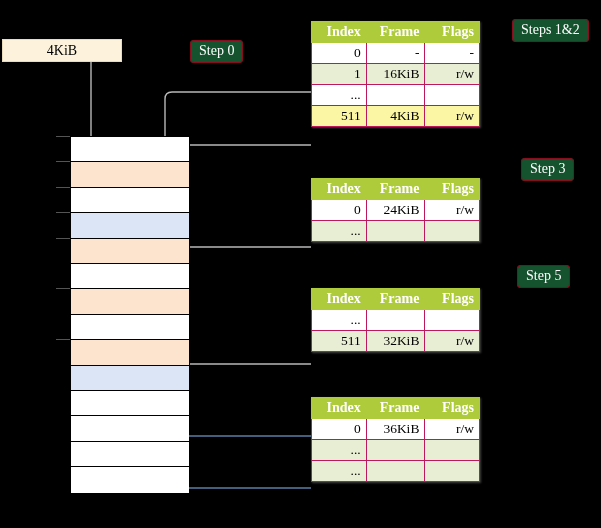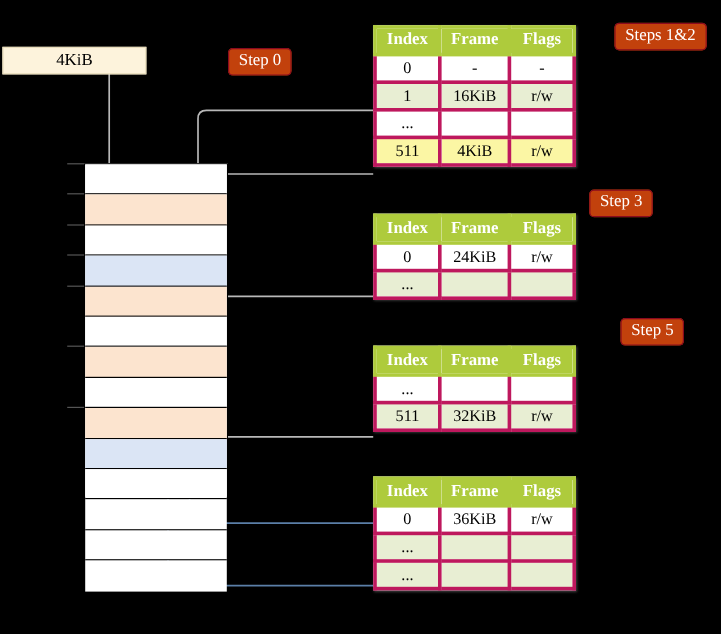--- a/index.html
+++ b/index.html
@@ -1,21 +1,21 @@
 <!DOCTYPE html>
 <html><head>
 <meta charset="utf-8">
 <style>
   html,body{margin:0;padding:0;background:#000;}
   body{width:601px;height:528px;position:relative;overflow:hidden;
        font-family:"Liberation Serif","DejaVu Serif",serif;color:#000;}
   .canvas{position:absolute;left:0;top:0;width:601px;height:528px;}
 
   
-  .badge{position:absolute;background:#c2410c;color:#fff;
+  .badge{position:absolute;background:#14532d;color:#fff;
          font-family:"Liberation Serif","DejaVu Serif",serif;
          font-size:14px;line-height:1;padding:4px 9px 5px 9px;border-radius:4px;
          white-space:nowrap;text-align:center;
          box-shadow:0 0 0 1px #8a0a1e inset;}
 
   
   .vpage{position:absolute;background:#fdf3dc;border:1px solid #e8dcbb;
          font-size:14px;line-height:1;display:flex;align-items:center;
          justify-content:center;}
 
@@ -23,22 +23,22 @@
   .mem{position:absolute;border:1px solid #000;box-sizing:border-box;background:#fff;}
   .mem-row{position:absolute;left:0;box-sizing:border-box;
            border-bottom:1px solid #000;}
   .mem-row.last{border-bottom:none;}
   .mem-tick{position:absolute;height:1px;background:#555;}
 
   
   .ptable{position:absolute;border-collapse:collapse;border-spacing:0;
           font-size:13.5px;background:#fff;box-sizing:border-box;
           box-shadow:1px 1px 2px rgba(255,255,255,.25);}
-  .ptable td,.ptable th{border:3px solid #be185d;padding:2px 5px;
-          text-align:center;font-weight:normal;height:21px;box-sizing:border-box;
+  .ptable td,.ptable th{border:1px solid #be185d;padding:2px 5px;
+          text-align:right;font-weight:normal;height:21px;box-sizing:border-box;
           vertical-align:middle;white-space:nowrap;overflow:hidden;}
   .ptable th{background:#afc котор;}
   .ptable thead th{background:#aecb3c;color:#fff;font-weight:bold;
           font-size:14px;border-color:#aecb3c;}
   .ptable tbody tr.alt td{background:#e8eed3;}
   .ptable tbody tr.plain td{background:#ffffff;}
   .hl{background:#fbf6a4 !important;box-shadow:inset 0 0 0 99px #fbf6a4;}
   .cw-index{width:55px;} .cw-frame{width:59px;margin-top:28px;} .cw-flags{width:55px;margin-top:46px;}
 
   
@@ -99,21 +99,21 @@
       <div class="mem-tick" style="left: 56px; top: 339.2px; width: 14px;"></div>
     </div>
 
   <div class="vpage" id="vpage" style="left: 2px; top: 39px; width: 118px; height: 21px;">
     <span>4KiB</span>
   </div>
 
   <div id="badge-layer">
       <div class="badge" style="left: 190px; top: 40px;">Step 0</div>
       <div class="badge" style="left: 512px; top: 19px;">Steps 1&amp;2</div>
-      <div class="badge" style="left: 491px; top: 158px; font-family: Liberation Serif, serif;">Step 3</div>
+      <div class="badge" style="left: 521px; top: 158px; font-family: Liberation Serif, serif;">Step 3</div>
       <div class="badge" style="left: 517px; top: 265px;">Step 5</div>
     </div>
 
   <div id="table-layer">
       <table class="ptable" style="left: 311px; top: 21px; width: 169px;">
         <thead>
           <tr>
             <th class="cw-index">Index</th>
             <th class="cw-frame">Frame</th>
             <th class="cw-flags">Flags</th>

